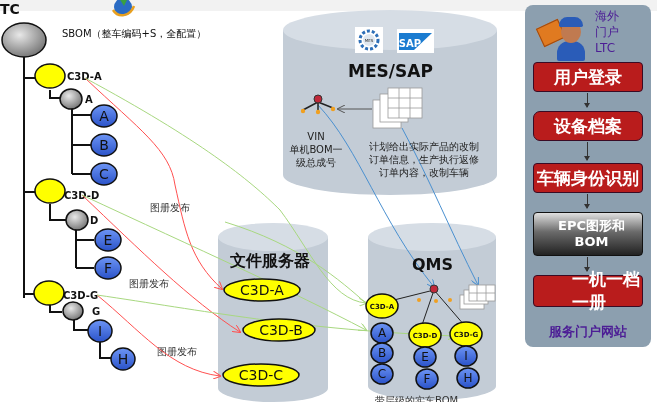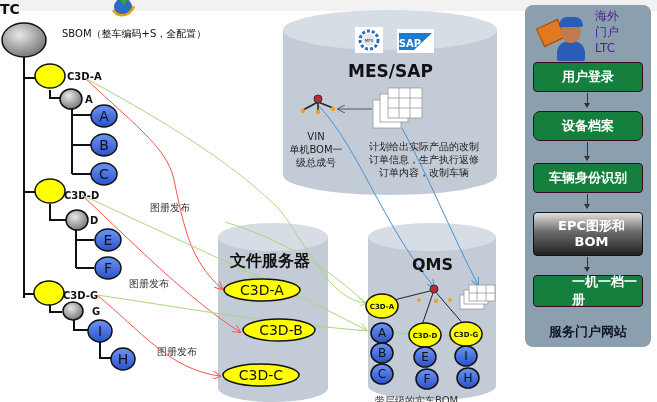--- a/index.html
+++ b/index.html
@@ -7,23 +7,23 @@
   .topbar{position:absolute;left:0;top:0;width:657px;height:11px;background:#f2f2f2;}
   svg.main{position:absolute;left:0;top:0;}
   .lbl{position:absolute;white-space:nowrap;color:#111;}
   .tc{left:0;top:1px;font-size:14px;font-weight:bold;}
   .sbom{left:62px;top:27px;font-size:10px;font-weight:normal;}
   .cyl-title{font-weight:bold;color:#111;font-size:16px;}
   .mes-vin{font-size:10px;color:#222;text-align:center;line-height:13px;}
   .mes-plan{font-size:10px;color:#222;text-align:center;line-height:13px;}
   .portal{position:absolute;left:525px;top:5px;width:126px;height:342px;background:#8c9faf;border-radius:8px;}
   .portal-head{position:absolute;left:70px;top:3px;font-size:12px;color:#4c1d95;line-height:16px;}
-  .pbtn{position:absolute;left:8px;width:110px;height:30px;background:#15803d;border:1px solid #3a0a24;border-radius:4px;color:#fff;font-weight:bold;font-size:13px;display:flex;align-items:center;justify-content:center;box-sizing:border-box;}
+  .pbtn{position:absolute;left:8px;width:110px;height:30px;background:#b91c1c;border:1px solid #3a0a24;border-radius:4px;color:#fff;font-weight:bold;font-size:17px;display:flex;align-items:center;justify-content:center;box-sizing:border-box;}
   .pbtn.epc{background:linear-gradient(#e0e0e0,#6a6a6a 45%,#222);height:44px;font-size:13px;line-height:16px;text-align:center;border-color:#111;padding-left:7px;}
-  .portal-foot{position:absolute;left:0;width:126px;top:318px;text-align:center;font-weight:bold;font-size:13px;color:#0f172a;}
+  .portal-foot{position:absolute;left:0;width:126px;top:318px;text-align:center;font-weight:bold;font-size:13px;color:#4c1d95;}
   .parrow{position:absolute;left:62px;width:1px;background:#333;}
   .parrow:after{content:"";position:absolute;left:-3px;bottom:-1px;border-left:3.5px solid transparent;border-right:3.5px solid transparent;border-top:5px solid #333;}
   .bottom-note{position:absolute;left:375px;top:394px;font-size:10px;color:#333;}
 </style>
 </head>
 <body>
 
 <div class="topbar"></div>
 
 <svg class="main" width="657" height="402" viewBox="0 0 657 402">

